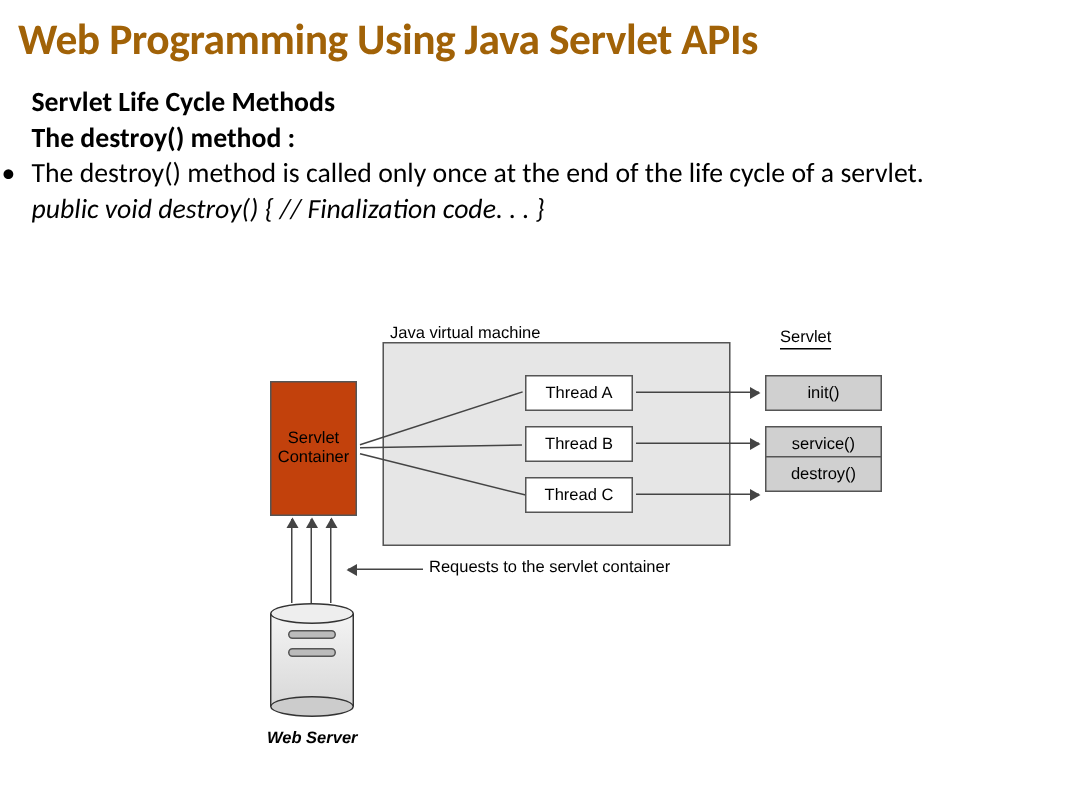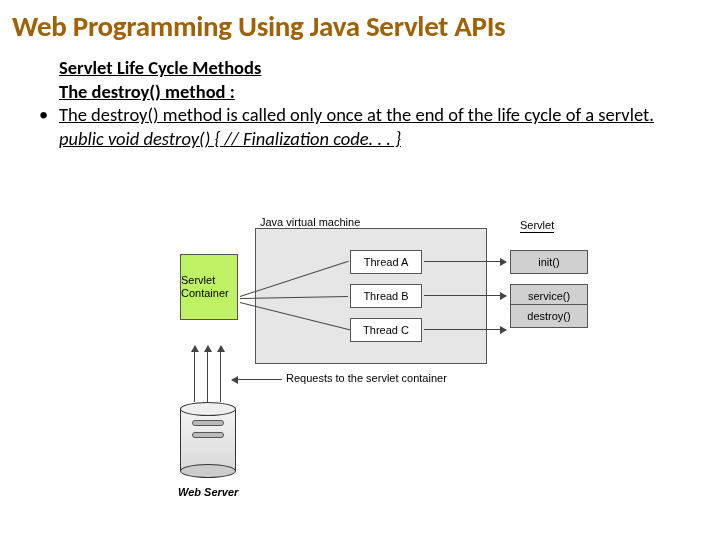--- a/index.html
+++ b/index.html
@@ -12,24 +12,23 @@
     position: relative;
   }
   .title {
     font-size: 29px;
     font-weight: 700;
     color: #a16207;
     padding: 8px 10px 6px 12px;
     letter-spacing: -0.3px;
   }
   .content {
-    padding: 6px 20px 0 59px;
+    padding: 6px 20px 0 21px;
     font-size: 18.5px;
     line-height: 1.28;
-    text-decoration: underline;
   }
   .bold { font-weight: 700; }
   .bullet-row {
     position: relative;
     padding-left: 0;
     margin-left: -20px;
     padding-left: 20px;
   }
   .bullet-row::before {
     content: "•";
@@ -60,27 +59,27 @@
     left: 80px;
     top: 0px;
     font-size: 11px;
     font-family: Arial, sans-serif;
   }
   .container-box {
     position: absolute;
     left: 0;
     top: 38px;
     width: 58px;
-    height: 66px;
+    height: 90px;
     border: 1.5px solid #555;
-    background: #bef264;
+    background: #c2410c;
     display: flex;
     align-items: center;
     justify-content: center;
-    text-align: left;
+    text-align: center;
     font-size: 11px;
     font-family: Arial, sans-serif;
     line-height: 1.2;
   }
   .thread {
     position: absolute;
     left: 170px;
     width: 72px;
     height: 24px;
     border: 1.5px solid #555;

